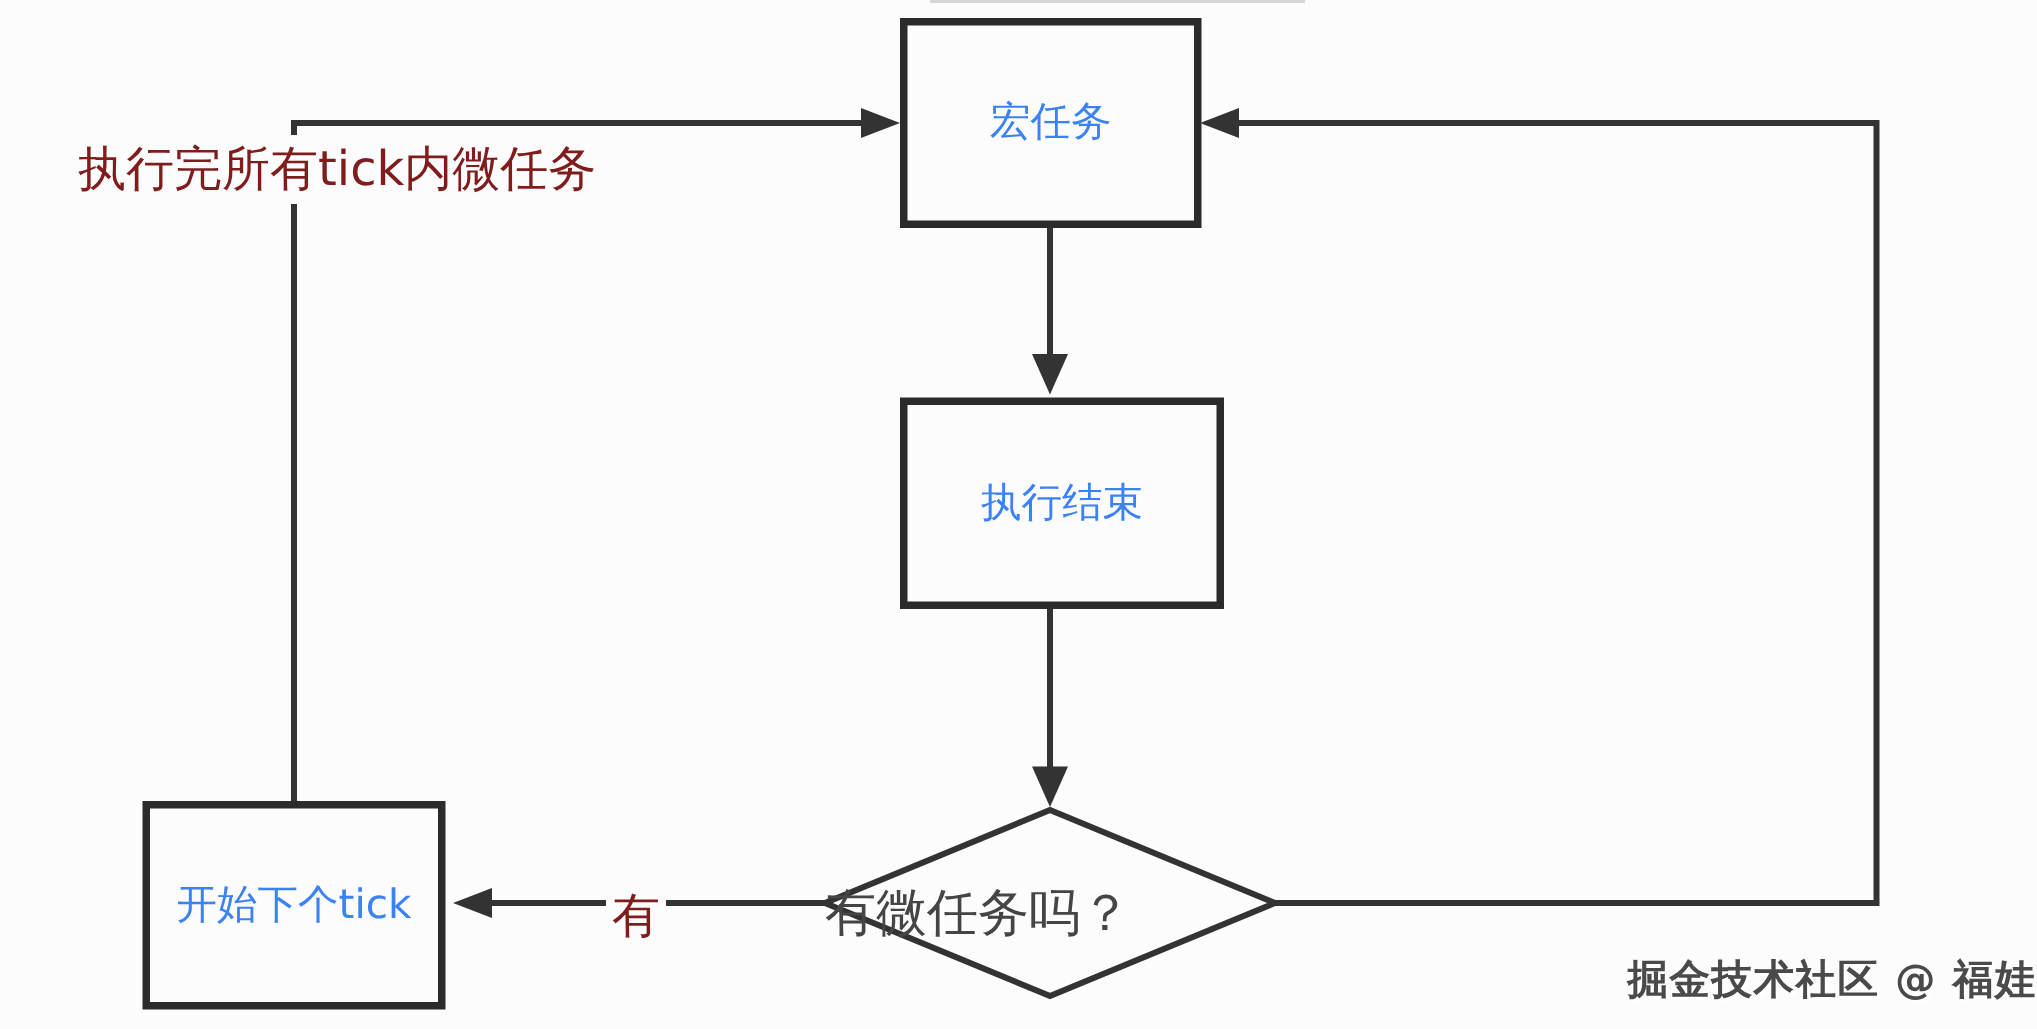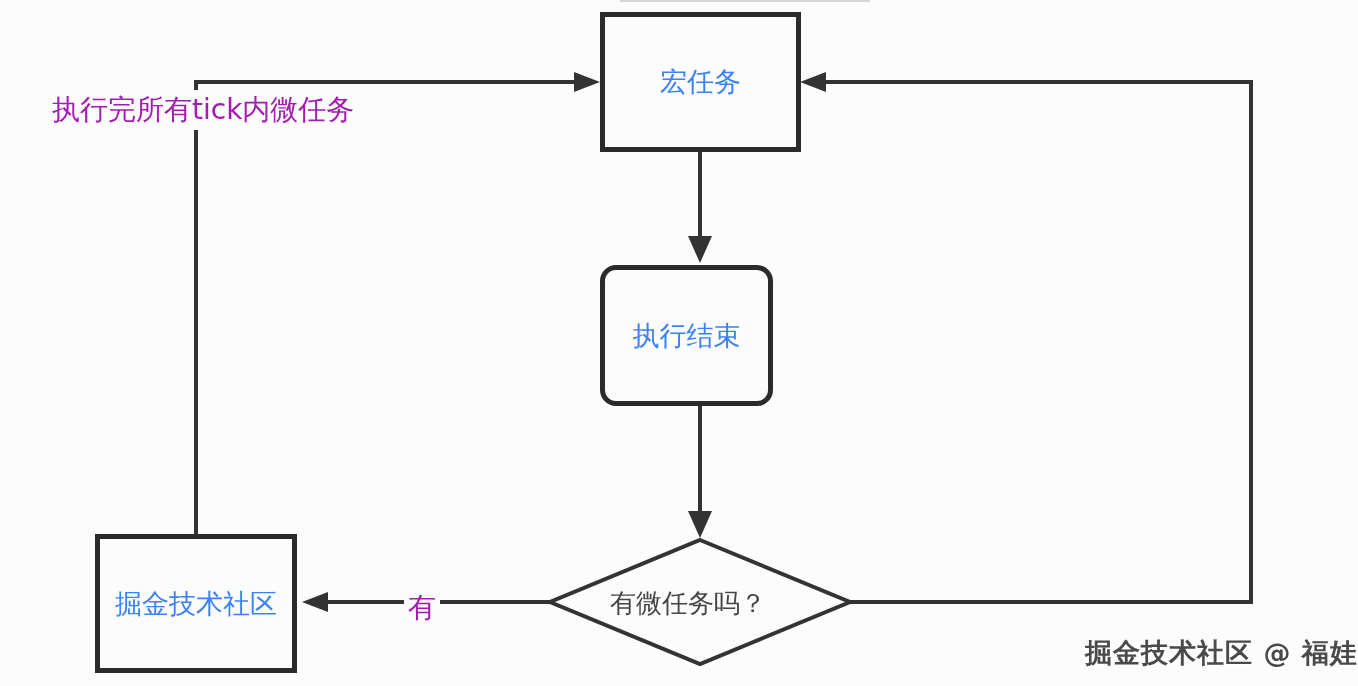--- a/index.html
+++ b/index.html
@@ -31,43 +31,43 @@
     display: flex;
     align-items: center;
     justify-content: center;
     text-align: center;
     font-size: 27px;
     line-height: 1.45;
     color: #3b82f6;
     z-index: 2;
   }
   #node-macro-task { left: 600px; top: 12px;  width: 201px; height: 140px; }
-  #node-exec-end   { left: 600px; top: 265px; width: 173px; height: 141px; border-radius: 16px; }
+  #node-exec-end   { left: 600px; top: 265px; width: 216px; height: 141px; }
   #node-run-micro  { left: 95px;  top: 534px; width: 202px; height: 139px; padding: 0 14px; }
 
   .edge-label {
     position: absolute;
-    font-size: 28px;
-    color: #a21caf;
+    font-size: 32px;
+    color: #7f1d1d;
     background: #fcfcfc;
     white-space: nowrap;
     z-index: 3;
     padding: 1px 4px;
   }
   #label-left-loop  { left: 48px;   top: 90px;  }
   #label-next-tick  { left: 1080px; top: 302px; }
   #label-yes        { left: 404px;  top: 588px; }
 
   #label-diamond {
     position: absolute;
-    left: 538px;
+    left: 550px;
     top: 586px;
     width: 300px;
-    text-align: center;
-    font-size: 26px;
+    text-align: left;
+    font-size: 34px;
     color: #454545;
     z-index: 3;
     white-space: nowrap;
   }
   #watermark {
     position: absolute;
     left: 1085px;
     top: 635px;
     font-size: 27px;
     font-weight: bold;
@@ -117,21 +117,21 @@
 
   <div class="node-box" id="node-macro-task">
     <span>宏任务</span>
   </div>
 
   <div class="node-box" id="node-exec-end">
     <span>执行结束</span>
   </div>
 
   <div class="node-box" id="node-run-micro">
-    <span>掘金技术社区</span>
+    <span>开始下个tick</span>
   </div>
 
   <div id="label-diamond">有微任务吗？</div>
 
   <div class="edge-label" id="label-left-loop">执行完所有tick内微任务</div>
 
 
   <div class="edge-label" id="label-yes">有</div>
 
   <div id="watermark">掘金技术社区 @ 福娃B</div>

